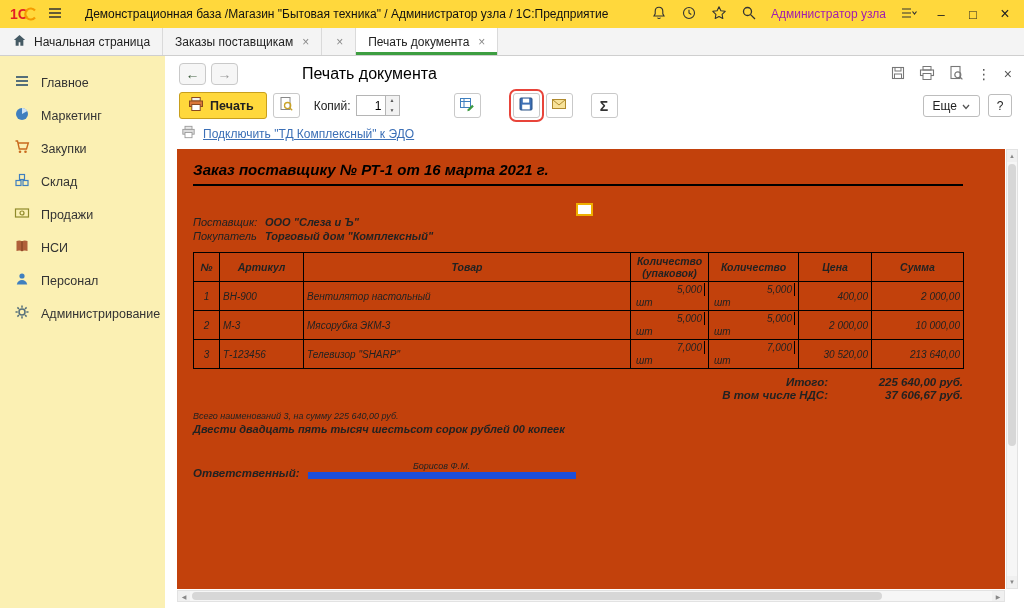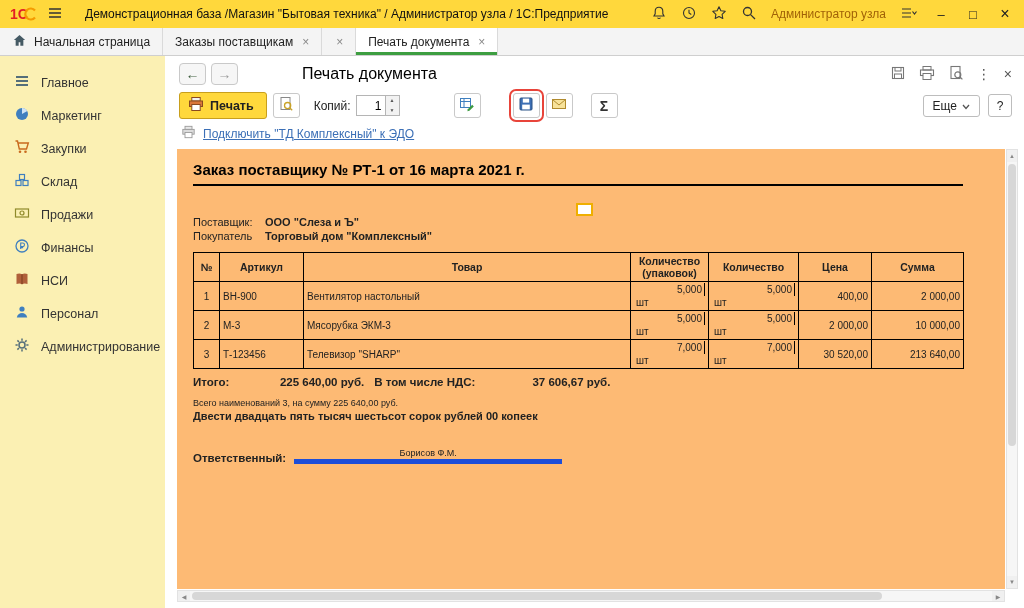--- a/index.html
+++ b/index.html
@@ -7,21 +7,21 @@
   body { font-family:"Liberation Sans", sans-serif; background:#fff; color:#222; }
   .app { width:1024px; height:608px; display:flex; flex-direction:column; }
 
   
   .topbar { height:28px; background:#FFD83C; display:flex; align-items:center; padding:3px 10px; gap:10px; flex:0 0 auto; }
   .logo { display:flex; align-items:center; }
   .icon-btn-flat { background:none; border:none; display:flex; align-items:center; justify-content:center; cursor:pointer; padding:0; }
   .topbar-title { font-size:12px; color:#111; white-space:nowrap; margin-left:12px; }
   .topbar-spacer { flex:1; }
   .topbar-right { display:flex; align-items:center; gap:14px; }
-  .topbar-user { font-size:12px; color:#a16207; white-space:nowrap; }
+  .topbar-user { font-size:12px; color:#a21caf; white-space:nowrap; }
   .winbtn { background:none; border:none; font-size:13px; color:#222; width:18px; cursor:pointer; }
   .winbtn.close { font-size:16px; }
 
   
   .tabbar { height:28px; background:#F4F4F4; border-bottom:1px solid #CFCFCF; display:flex; align-items:stretch; flex:0 0 auto; }
   .tab { display:flex; align-items:center; gap:7px; padding:0 12px; font-size:12px; border-right:1px solid #DADADA; color:#222; cursor:pointer; white-space:nowrap; }
   .tab .tclose { color:#8a8a8a; font-size:12px; margin-left:2px; }
   .tab.active { background:#fff; box-shadow: inset 0 -3px 0 #3D9E41; }
 
   
@@ -58,46 +58,46 @@
   .toolbar-right { margin-left:auto; display:flex; align-items:center; gap:8px; }
   .btn-more { display:flex; align-items:center; gap:5px; border:1px solid #BDBDBD; border-radius:3px; background:#fff; font-size:12px; padding:3px 9px; cursor:pointer; color:#222; }
   .btn-help { width:24px; height:23px; border:1px solid #BDBDBD; border-radius:3px; background:#fff; font-size:12px; cursor:pointer; color:#222; }
 
   
   .edo-row { display:flex; align-items:center; gap:7px; padding:1px 12px 6px 16px; flex:0 0 auto; }
   .edo-link { font-size:12px; color:#3B6FB6; text-decoration:underline; cursor:pointer; }
 
   
   .doc-area { flex:1; position:relative; margin:0 6px 6px 12px; min-height:0; }
-  .doc-content { position:absolute; left:0; top:0; right:13px; bottom:13px; overflow:hidden; background:#fdba74; padding:12px 0 0 16px; }
+  .doc-content { position:absolute; left:0; top:0; right:13px; bottom:13px; overflow:hidden; background:#c2410c; padding:12px 0 0 16px;font-style:italic; }
   .doc-title { width:770px; font-size:15px; font-weight:bold; color:#000; padding-bottom:6px; border-bottom:2px solid #000; }
   .sel-cell { position:absolute; left:399px; top:54px; width:17px; height:13px; border:2px solid #EFAF00; background:#fff; }
   .doc-info { margin-top:30px; font-size:11px; }
   .info-row { display:flex; margin:2px 0; }
   .info-label { width:72px; }
   .info-value { font-weight:bold; }
 
   table.print { border-collapse:collapse; margin-top:10px; width:770px; table-layout:fixed; }
   table.print th { border:1px solid #000; font-size:10.5px; font-weight:bold; padding:2px 3px; text-align:center; vertical-align:middle; }
   table.print td { border:1px solid #000; font-size:10px; padding:1px 3px; height:13px; overflow:hidden; white-space:nowrap; }
   td.c { text-align:center; }
   td.r { text-align:right; }
   td.qtd { padding:0; }
   .qcell { display:flex; align-items:stretch; height:100%;flex-direction:column; }
   .qv { flex:1; text-align:right; padding:1px 2px; border-right:1px solid #000; }
   .qu { width:18px; padding:1px 0 1px 2px; }
 
-  .totals { width:770px; margin-top:7px; display:flex; flex-direction:row; align-items:flex-end; gap:10px; }
+  .totals { width:770px; margin-top:7px; display:flex; flex-direction:column; align-items:flex-end; gap:1px; }
   .tot-row { display:flex; font-size:11.5px; font-weight:bold; }
   .tot-value { width:135px; text-align:right; }
 
   .doc-summary { font-size:9px; margin-top:10px; }
   .doc-words { font-size:11px; font-weight:bold; margin-top:2px; }
   .resp-row { display:flex; align-items:flex-end; margin-top:26px; font-size:11.5px; font-weight:bold; }
-  .resp-line { width:268px; border-bottom:5px solid #1d4ed8; text-align:center; font-weight:normal; font-size:9px; margin-left:8px; padding-bottom:1px; }
+  .resp-line { width:268px; border-bottom:7px solid #1d4ed8; text-align:center; font-weight:normal; font-size:9px; margin-left:8px; padding-bottom:1px; }
 
   
   .vscroll { position:absolute; top:0; right:0; bottom:13px; width:12px; background:#F6F6F6; border:1px solid #E2E2E2; display:flex; flex-direction:column; }
   .hscroll { position:absolute; left:0; right:13px; bottom:0; height:12px; background:#F6F6F6; border:1px solid #E2E2E2; display:flex; }
   .sarrow { flex:0 0 12px; display:flex; align-items:center; justify-content:center; font-size:6px; color:#888; background:#F0F0F0; cursor:pointer; }
   .vtrack { flex:1; position:relative; }
   .vthumb { position:absolute; left:1px; right:1px; top:2px; height:68%; background:#D7D7D7; border-radius:4px; }
   .htrack { flex:1; position:relative; }
   .hthumb { position:absolute; top:1px; bottom:1px; left:2px; width:86%; background:#D7D7D7; border-radius:4px; }
 </style>
@@ -208,27 +208,20 @@
               <rect x="5.5" y="2.5" width="5" height="5" fill="none" stroke="#3F7FBF" stroke-width="1.2"></rect>
             </svg></span>
         <span>Склад</span>
       </div>
       <div class="side-item">
         <span><svg width="16" height="16" viewBox="0 0 16 16">
               <rect x="1.5" y="4" width="13" height="8" fill="none" stroke="#8F8A2A" stroke-width="1.2"></rect>
               <circle cx="8" cy="8" r="2" fill="none" stroke="#8F8A2A" stroke-width="1.2"></circle>
             </svg></span>
         <span>Продажи</span>
-      </div>
-      <div class="side-item">
-        <span><svg width="16" height="16" viewBox="0 0 16 16">
-              <circle cx="8" cy="8" r="6" fill="none" stroke="#3F7FBF" stroke-width="1.3"></circle>
-              <path d="M6.7 11V5h2a1.8 1.8 0 0 1 0 3.6H6.7M6 9.7h3.2" fill="none" stroke="#3F7FBF" stroke-width="1.1"></path>
-            </svg></span>
-        <span>Финансы</span>
       </div>
       <div class="side-item">
         <span><svg width="16" height="16" viewBox="0 0 16 16">
               <path d="M2.5 3c2-.8 3.8-.8 5.5.2 1.7-1 3.5-1 5.5-.2v10c-2-.8-3.8-.8-5.5.2-1.7-1-3.5-1-5.5-.2z" fill="#B0603A"></path>
               <path d="M8 3.2v10" stroke="#7a3a1c" stroke-width="1"></path>
             </svg></span>
         <span>НСИ</span>
       </div>
       <div class="side-item">
         <span><svg width="16" height="16" viewBox="0 0 16 16">

